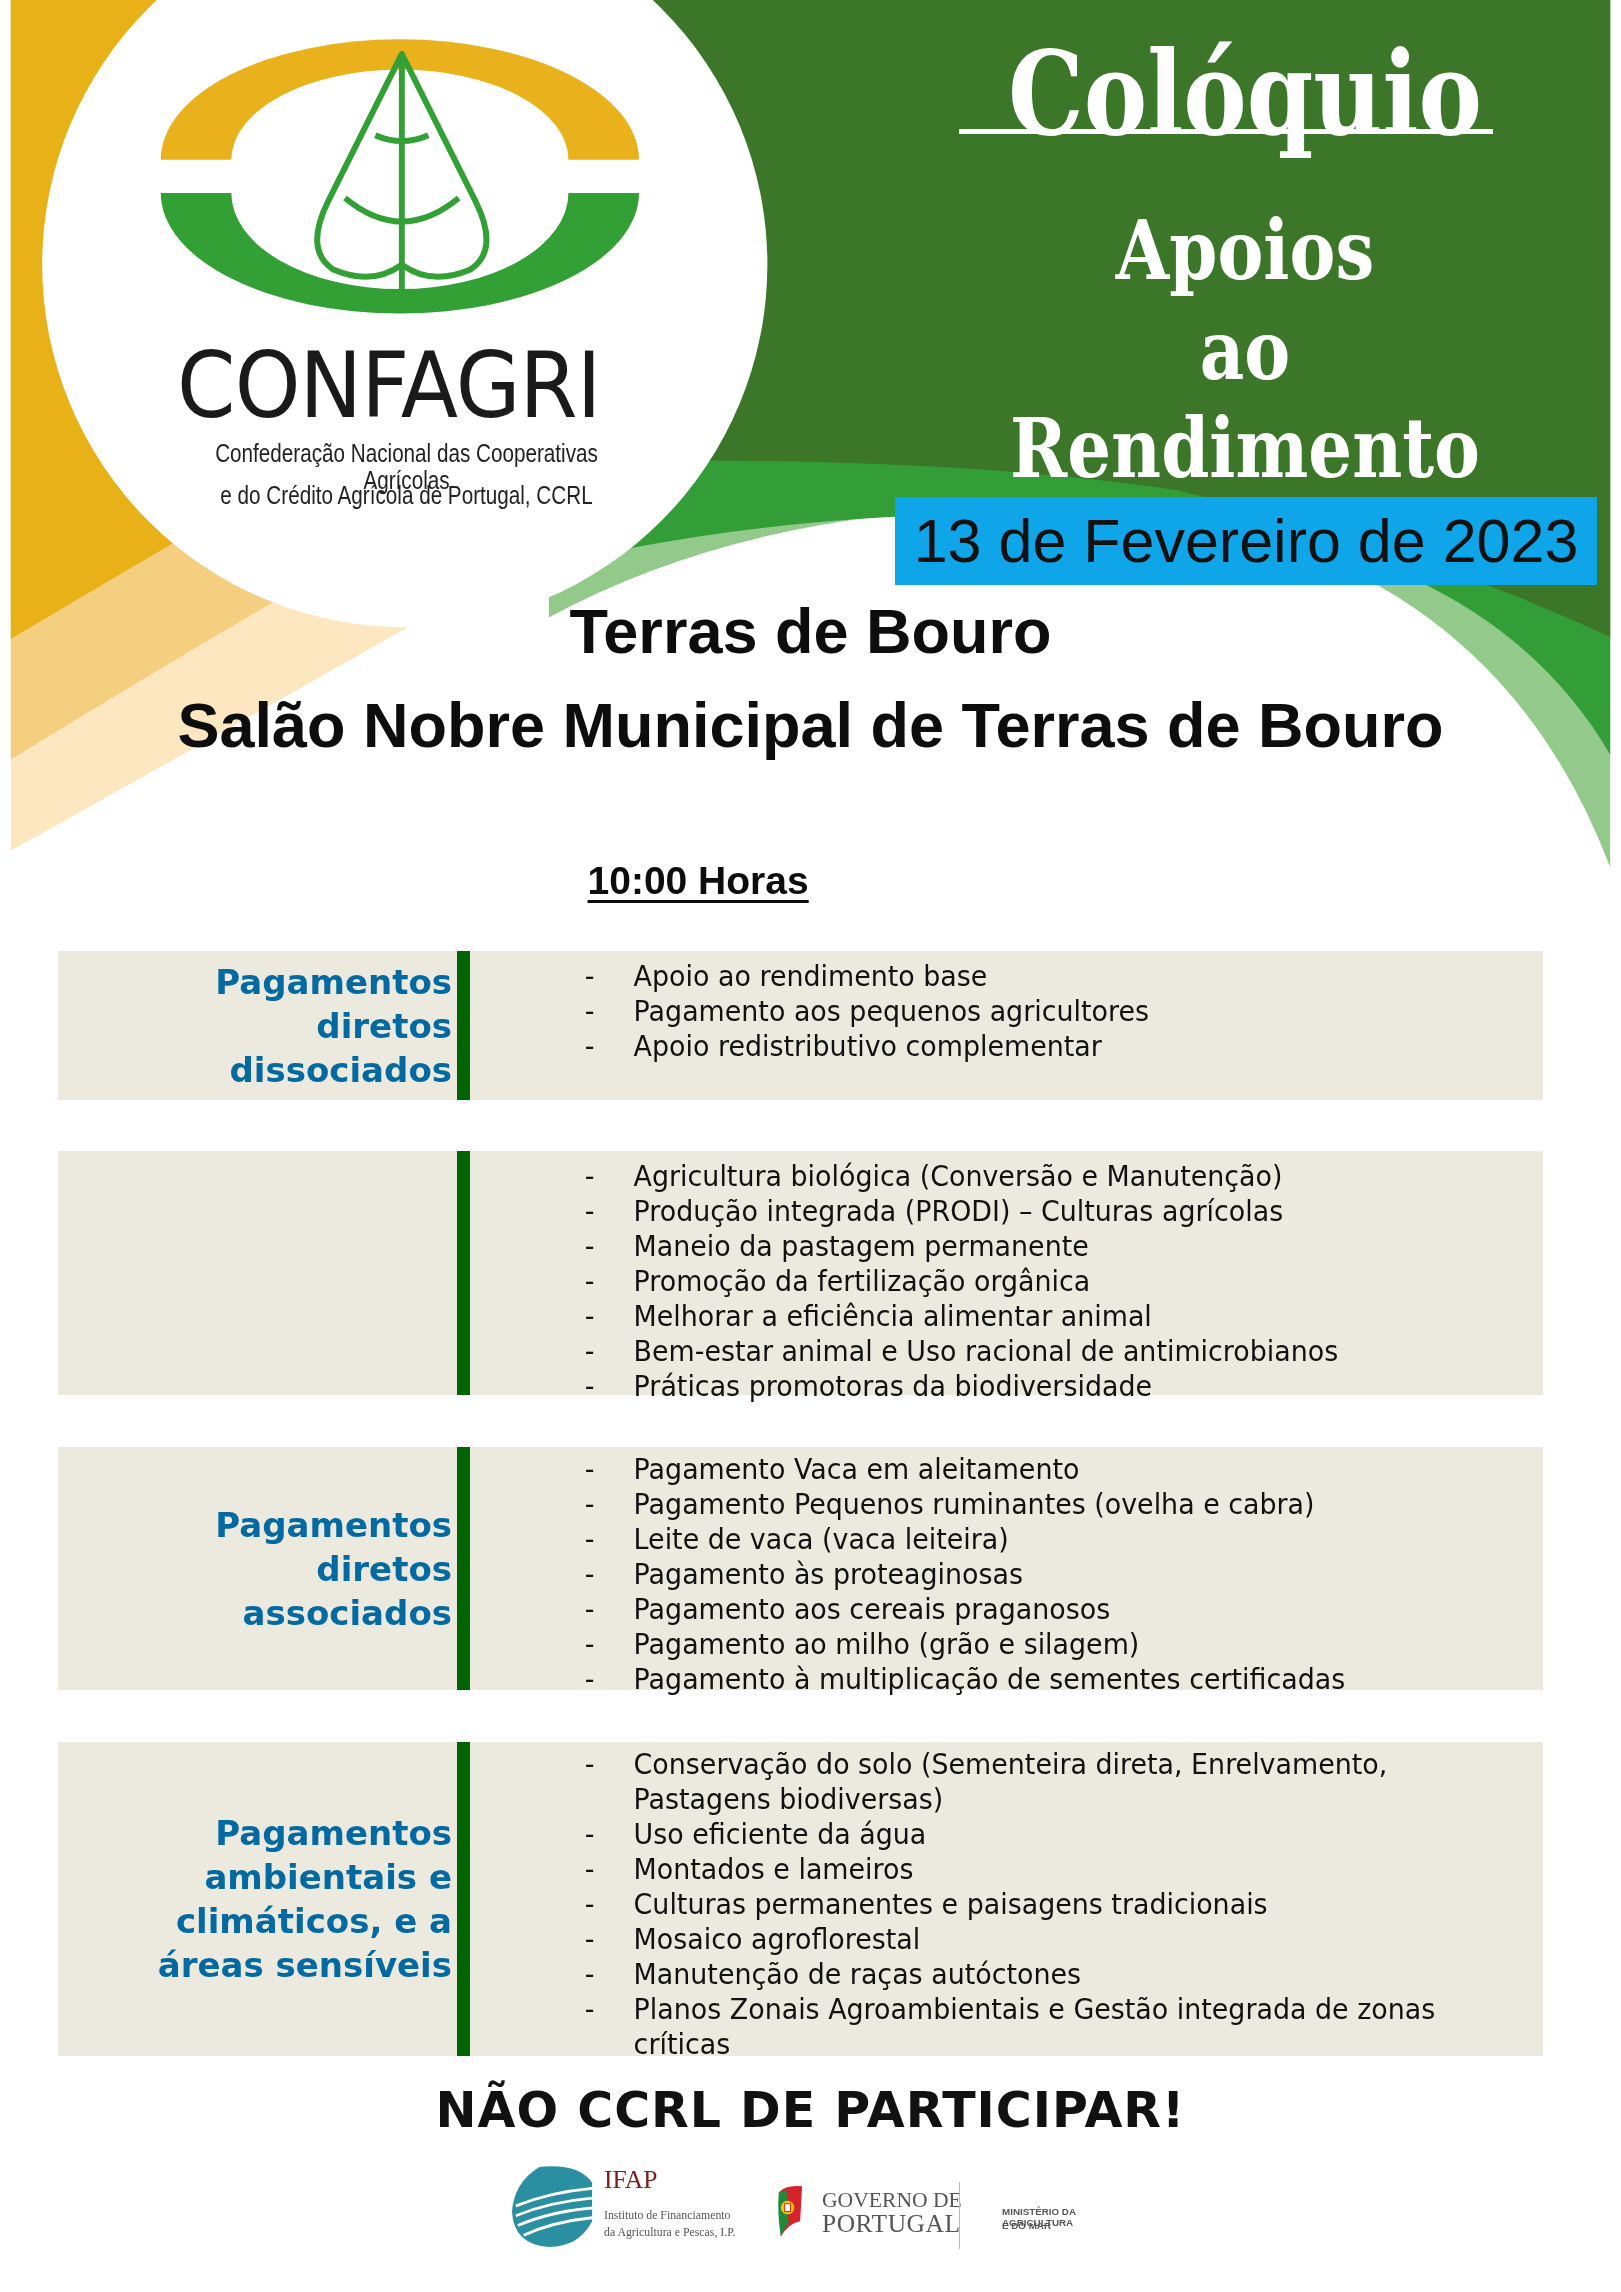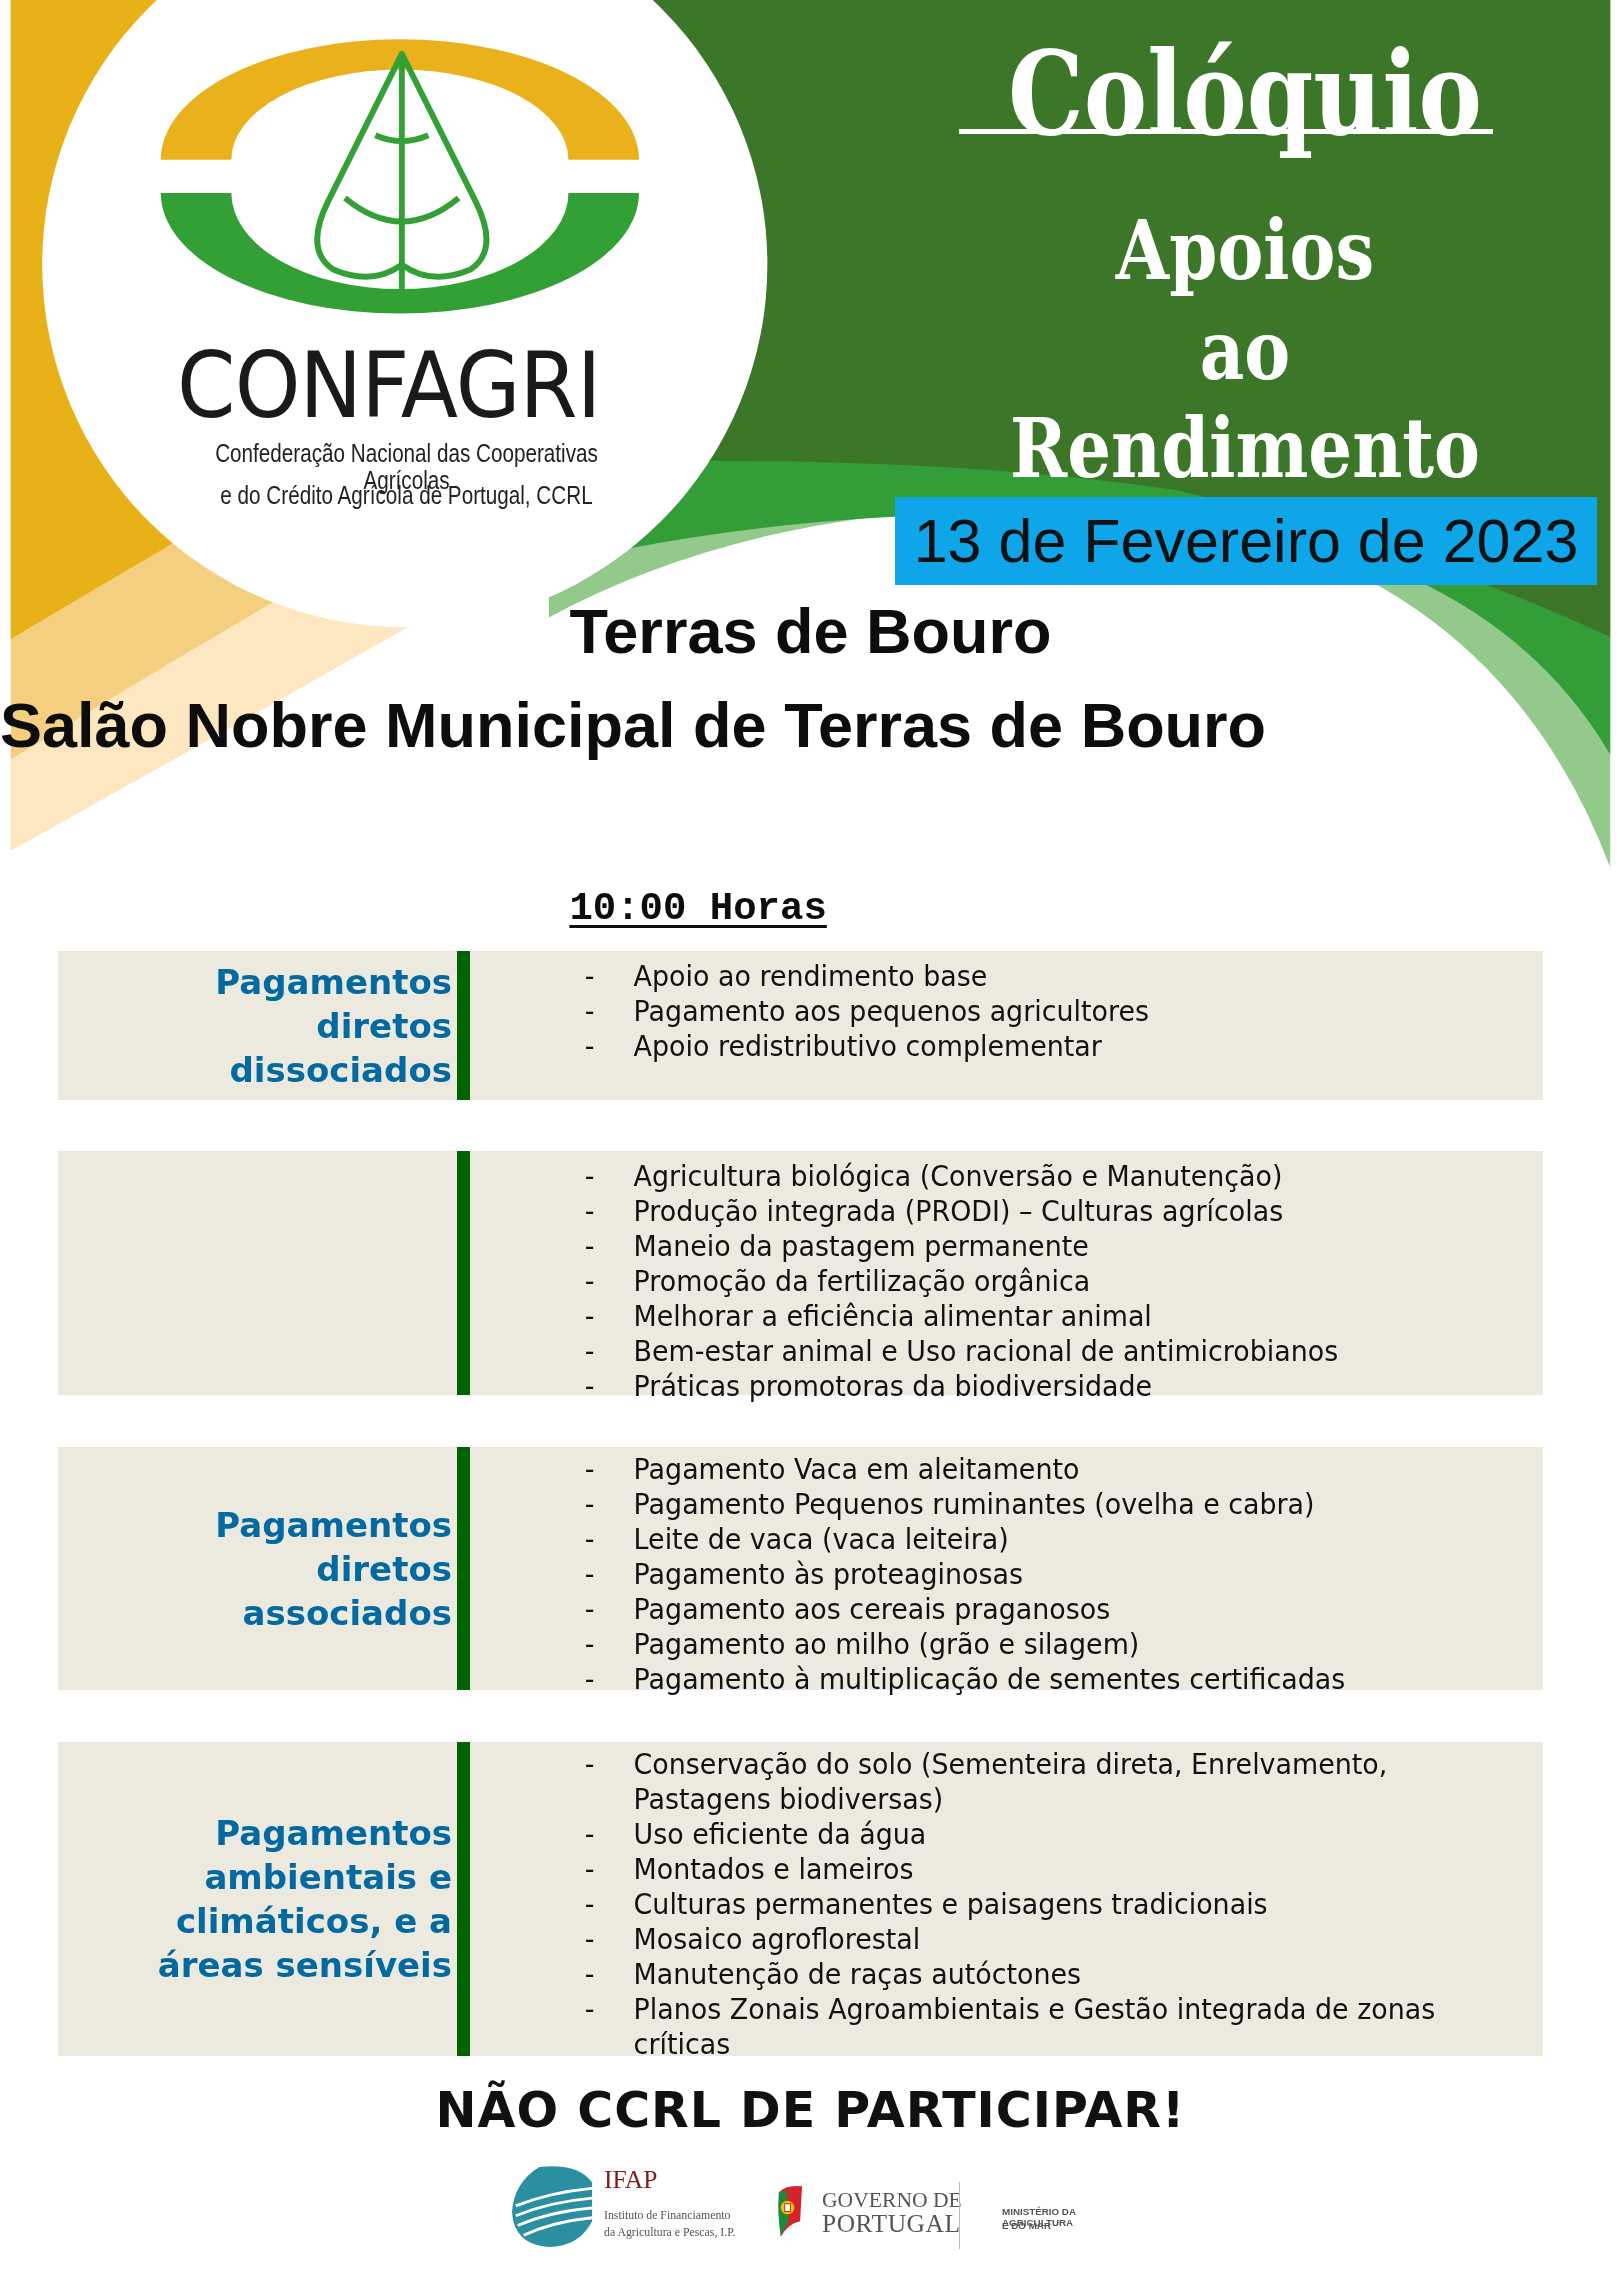--- a/index.html
+++ b/index.html
@@ -39,26 +39,26 @@
     position: absolute; left: 895px; top: 497px; width: 702px; height: 88px;
     background: #0ea5e9; color: #111; font-family: "Liberation Sans", sans-serif;
     font-size: 61px; line-height: 88px; text-align: center; white-space: nowrap;
   }
 
   .venue-1 {
     position: absolute; left: 0; width: 1621px; top: 600px; text-align: center;
     font-family: "Liberation Sans", sans-serif; font-weight: bold; font-size: 63px; color: #0d0d0d; line-height: 1;
   }
   .venue-2 {
-    position: absolute; left: 0; width: 1621px; top: 694px; text-align: left;
+    position: absolute; left: 0; width: 1621px; top: 694px; text-align: center;
     font-family: "Liberation Sans", sans-serif; font-weight: bold; font-size: 63px; color: #0d0d0d; line-height: 1;
   }
   .time {
     position: absolute; left: 0; width: 1406px; top: 861px; text-align: center;
-    font-family: Liberation Mono, monospace; font-weight: bold; font-size: 39px; color: #0d0d0d; line-height: 1; margin-top: 29px;
+    font-family: Liberation Sans, sans-serif; font-weight: bold; font-size: 39px; color: #0d0d0d; line-height: 1;
   }
   .time span { text-decoration: underline; text-underline-offset: 5.9px; text-decoration-thickness: 2.9px; padding-right: 9.8px; }
 
   
   .agenda-row {
     position: absolute; left: 58px; width: 1485px; background: #ece9df;
   }
   .row-label {
     position: absolute; left: 0; top: 0; bottom: 0; width: 394px;
     display: flex; align-items: center; justify-content: flex-end; text-align: right;

